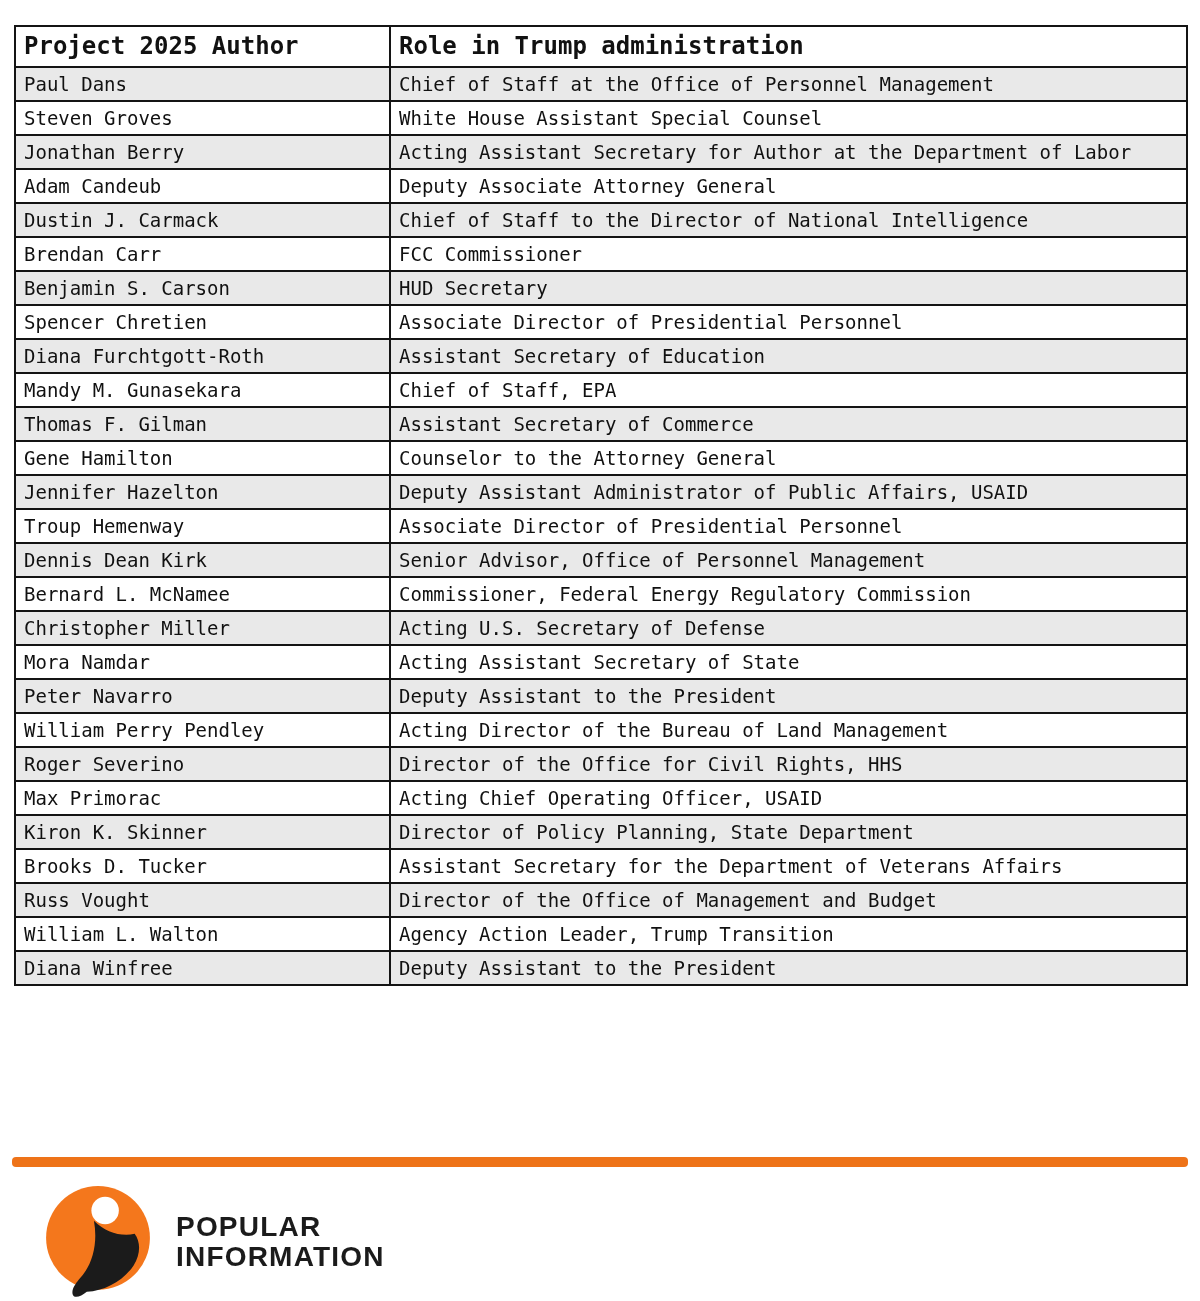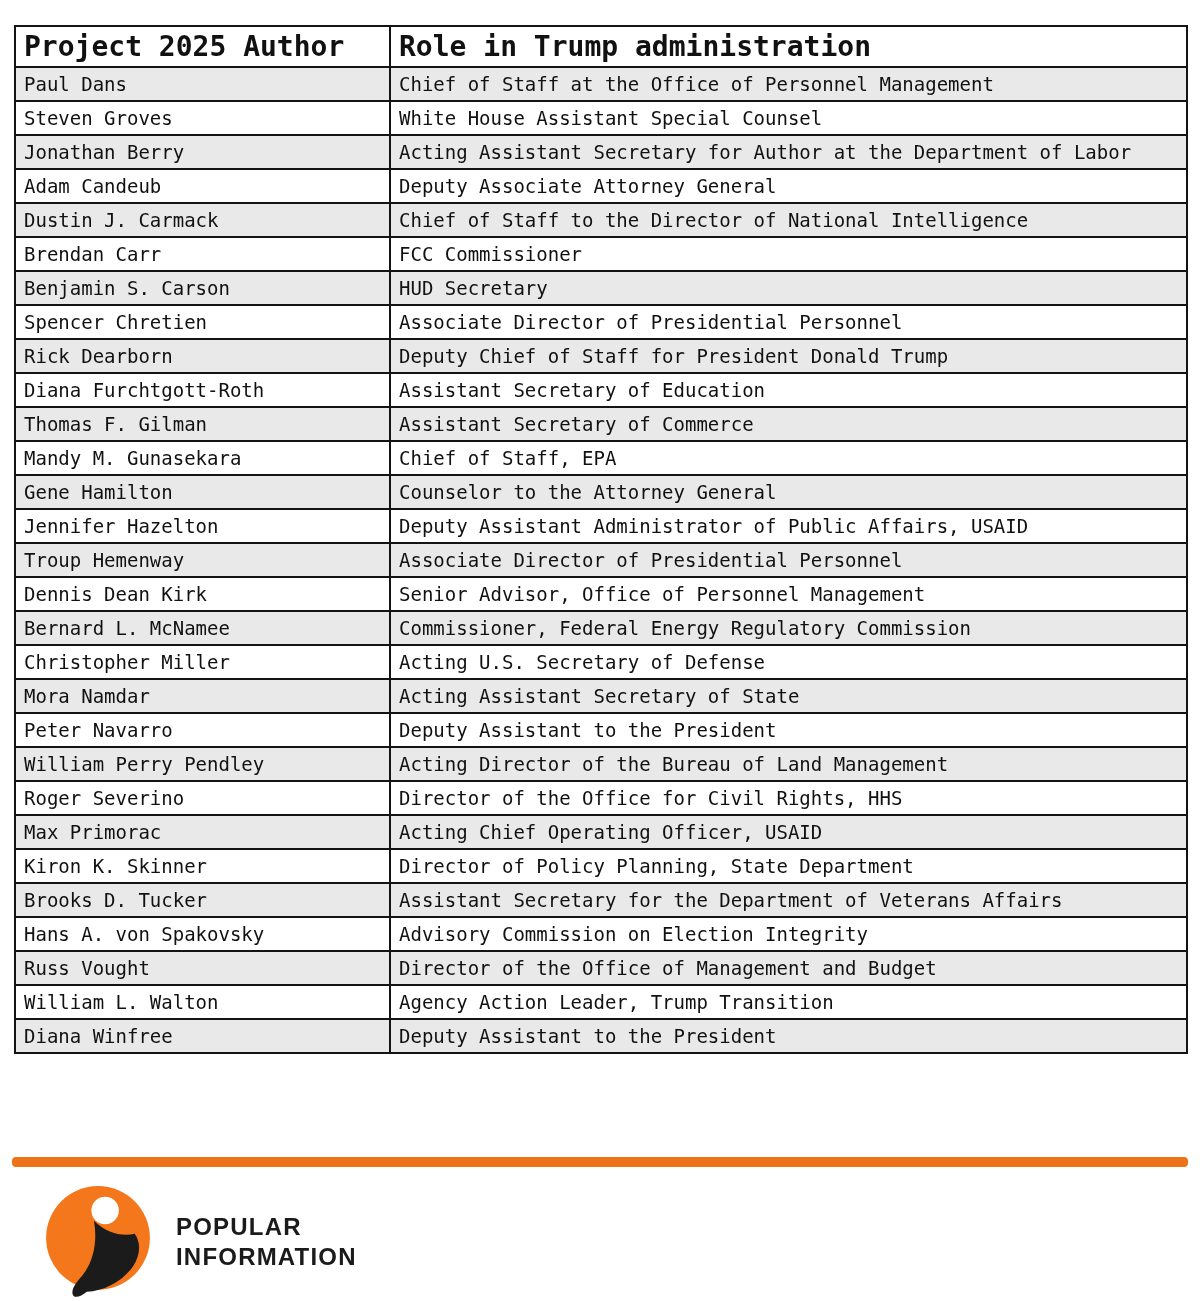--- a/index.html
+++ b/index.html
@@ -29,21 +29,21 @@
   }
   table.roles th, table.roles td {
     border: 2px solid var(--border);
     text-align: left;
     vertical-align: middle;
     white-space: nowrap;
     overflow: hidden;
     padding: 4px 8px;
   }
   table.roles th {
-    font-size: 28px;
+    font-size: 24px;
     font-weight: bold;
     line-height: 31px;
     height: 41px;
   }
   table.roles td {
     font-size: 19px;
     line-height: 24px;
     height: 34px;
     font-weight: 500;
   }
@@ -62,21 +62,21 @@
     position: absolute;
     left: 42px; top: 1184px;
     display: flex;
     align-items: center;
     gap: 22px;
   }
   .brand-mark { width: 112px; height: 116px; display: block; }
   .brand-text {
     font-family: "Liberation Sans", sans-serif;
     font-weight: bold;
-    font-size: 24px;
+    font-size: 28px;
     letter-spacing: 1.2px;
     line-height: 30px;
     color: var(--logo_black);
   }
 </style>
 </head>
 <body>
 
 <div class="page">
 
@@ -127,41 +127,37 @@
       <td>Benjamin S. Carson</td>
       <td>HUD Secretary</td>
     </tr>
 
     <tr>
       <td>Spencer Chretien</td>
       <td>Associate Director of Presidential Personnel</td>
     </tr>
 
 
-    <tr>
-      <td>Rick Dearborn</td>
-      <td>Deputy Chief of Staff for President Donald Trump</td>
-    </tr>
 
     <tr>
       <td>Diana Furchtgott-Roth</td>
       <td>Assistant Secretary of Education</td>
     </tr>
 
     <tr>
+      <td>Mandy M. Gunasekara</td>
+      <td>Chief of Staff, EPA</td>
+    </tr>
+
+    <tr>
       <td>Thomas F. Gilman</td>
       <td>Assistant Secretary of Commerce</td>
     </tr>
 
     <tr>
-      <td>Mandy M. Gunasekara</td>
-      <td>Chief of Staff, EPA</td>
-    </tr>
-
-    <tr>
       <td>Gene Hamilton</td>
       <td>Counselor to the Attorney General</td>
     </tr>
 
     <tr>
       <td>Jennifer Hazelton</td>
       <td>Deputy Assistant Administrator of Public Affairs, USAID</td>
     </tr>
 
     <tr>
@@ -213,24 +209,20 @@
     <tr>
       <td>Kiron K. Skinner</td>
       <td>Director of Policy Planning, State Department</td>
     </tr>
 
     <tr>
       <td>Brooks D. Tucker</td>
       <td>Assistant Secretary for the Department of Veterans Affairs</td>
     </tr>
 
-    <tr>
-      <td>Hans A. von Spakovsky</td>
-      <td>Advisory Commission on Election Integrity</td>
-    </tr>
 
     <tr>
       <td>Russ Vought</td>
       <td>Director of the Office of Management and Budget</td>
     </tr>
 
     <tr>
       <td>William L. Walton</td>
       <td>Agency Action Leader, Trump Transition</td>
     </tr>

